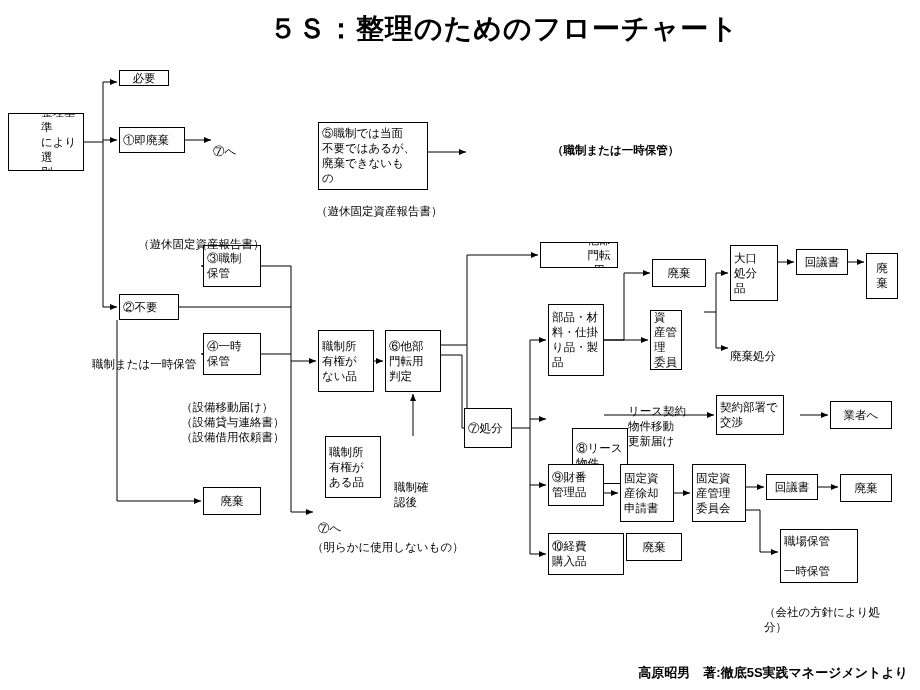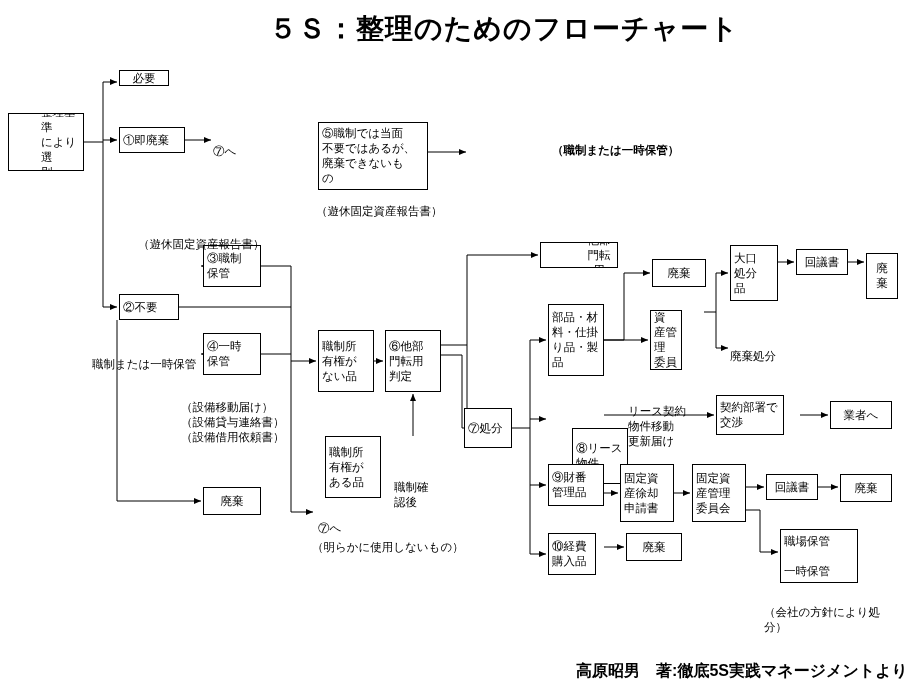--- a/index.html
+++ b/index.html
@@ -54,21 +54,21 @@
     position: absolute;
     font-size: 11.5px;
     line-height: 15px;
     white-space: pre-line;
     margin-top: 13px;
   }
   .credit {
     position: absolute;
     right: 12px;
     bottom: 8px;
-    font-size: 16px;
+    font-size: 13px;
     font-weight: bold;
   }
   svg.lines {
     position: absolute;
     left: 0; top: 0;
     width: 920px;
     height: 690px;
     pointer-events: none;
   }
 </style>
@@ -180,21 +180,21 @@
     <div class="box" style="left: 464px; top: 408px; width: 48px; height: 40px;">⑦処分</div>
     <div class="box center" style="left: 540px; top: 242px; width: 78px; height: 26px; padding-left: 43px;">他部門転用</div>
     <div class="box" style="left: 548px; top: 304px; width: 56px; height: 72px;">部品・材
 料・仕掛
 り品・製
 品</div>
     <div class="box" style="left: 572px; top: 398px; width: 56px; height: 56px; margin-top: 30px;">⑧リース
 物件</div>
     <div class="box" style="left: 548px; top: 464px; width: 56px; height: 42px;">⑨財番
 管理品</div>
-    <div class="box" style="left: 548px; top: 533px; width: 48px; height: 42px;">⑩経費
+    <div class="box" style="left: 548px; top: 533px; width: 76px; height: 42px;">⑩経費
 購入品</div>
     <div class="box center" style="left: 652px; top: 259px; width: 54px; height: 28px;">廃棄</div>
     <div class="box" style="left: 650px; top: 310px; width: 32px; height: 60px;">棚卸資
 産管理
 委員会</div>
     <div class="box" style="left: 730px; top: 245px; width: 48px; height: 56px;">大口
 処分
 品</div>
     <div class="box center" style="left: 796px; top: 249px; width: 52px; height: 26px;">回議書</div>
     <div class="box center" style="left: 866px; top: 253px; width: 32px; height: 46px;">廃

